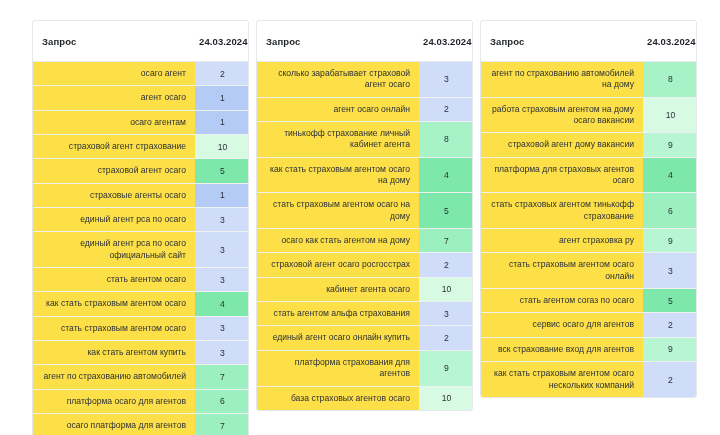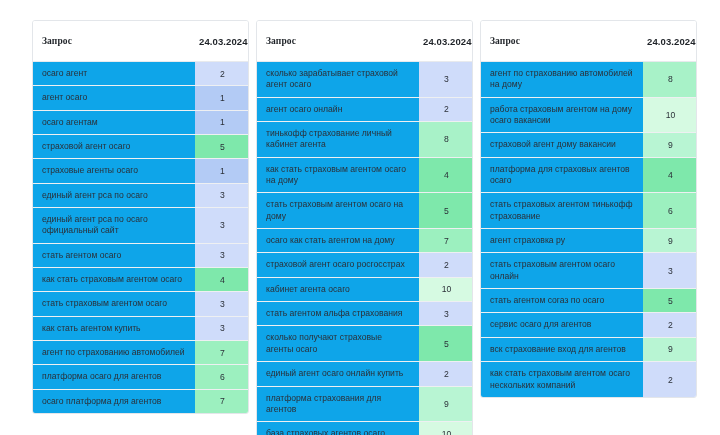--- a/index.html
+++ b/index.html
@@ -48,43 +48,42 @@
     border-bottom: 1px solid #e8eaed;
     font-size: 9.5px;
     font-weight: bold;
     color: #1f2328;
     letter-spacing: 0.1px;
   }
   .hdr-query {
     text-align: left;
     padding: 8px 8px 8px 9px !important;
     height: 24px;
-    font-family: Liberation Serif, serif;
   }
   .hdr-value {
     text-align: left;
     padding: 8px 4px !important;
     height: 24px;
     white-space: nowrap;
   }
 
   .data-row td {
     border-bottom: 1px solid #eef0f2;
     font-size: 8.6px;
     color: #2b3038;
   }
   .data-row:last-child td {
     border-bottom: none;
   }
   td.q-cell {
-    text-align: left;
+    text-align: right;
     padding: 6px 9px 6px 9px !important;
     line-height: 1.32;
     vertical-align: middle;
-    background: #0ea5e9;
+    background: #fde047;
   }
   td.v-cell {
     text-align: center;
     vertical-align: middle;
     font-size: 8.6px;
     color: #2b3038;
     padding: 6px 2px !important;
   }
 </style>
 </head>
@@ -108,20 +107,24 @@
             <td class="q-cell">осаго агент</td>
             <td class="v-cell" style="background: rgb(207, 220, 250);">2</td>
           </tr>
           <tr class="data-row">
             <td class="q-cell">агент осаго</td>
             <td class="v-cell" style="background: rgb(179, 203, 245);">1</td>
           </tr>
           <tr class="data-row">
             <td class="q-cell">осаго агентам</td>
             <td class="v-cell" style="background: rgb(179, 203, 245);">1</td>
+          </tr>
+          <tr class="data-row">
+            <td class="q-cell">страховой агент страхование</td>
+            <td class="v-cell" style="background: rgb(214, 250, 226);">10</td>
           </tr>
           <tr class="data-row">
             <td class="q-cell">страховой агент осаго</td>
             <td class="v-cell" style="background: rgb(126, 232, 171);">5</td>
           </tr>
           <tr class="data-row">
             <td class="q-cell">страховые агенты осаго</td>
             <td class="v-cell" style="background: rgb(179, 203, 245);">1</td>
           </tr>
           <tr class="data-row">
@@ -206,24 +209,20 @@
           </tr>
           <tr class="data-row">
             <td class="q-cell">кабинет агента осаго</td>
             <td class="v-cell" style="background: rgb(214, 250, 226);">10</td>
           </tr>
           <tr class="data-row">
             <td class="q-cell">стать агентом альфа страхования</td>
             <td class="v-cell" style="background: rgb(207, 220, 250);">3</td>
           </tr>
           <tr class="data-row">
-            <td class="q-cell">сколько получают страховые агенты осаго</td>
-            <td class="v-cell" style="background: rgb(126, 232, 171);">5</td>
-          </tr>
-          <tr class="data-row">
             <td class="q-cell">единый агент осаго онлайн купить</td>
             <td class="v-cell" style="background: rgb(207, 220, 250);">2</td>
           </tr>
           <tr class="data-row">
             <td class="q-cell">платформа страхования для агентов</td>
             <td class="v-cell" style="background: rgb(184, 245, 211);">9</td>
           </tr>
           <tr class="data-row">
             <td class="q-cell">база страховых агентов осаго</td>
             <td class="v-cell" style="background: rgb(214, 250, 226);">10</td>

